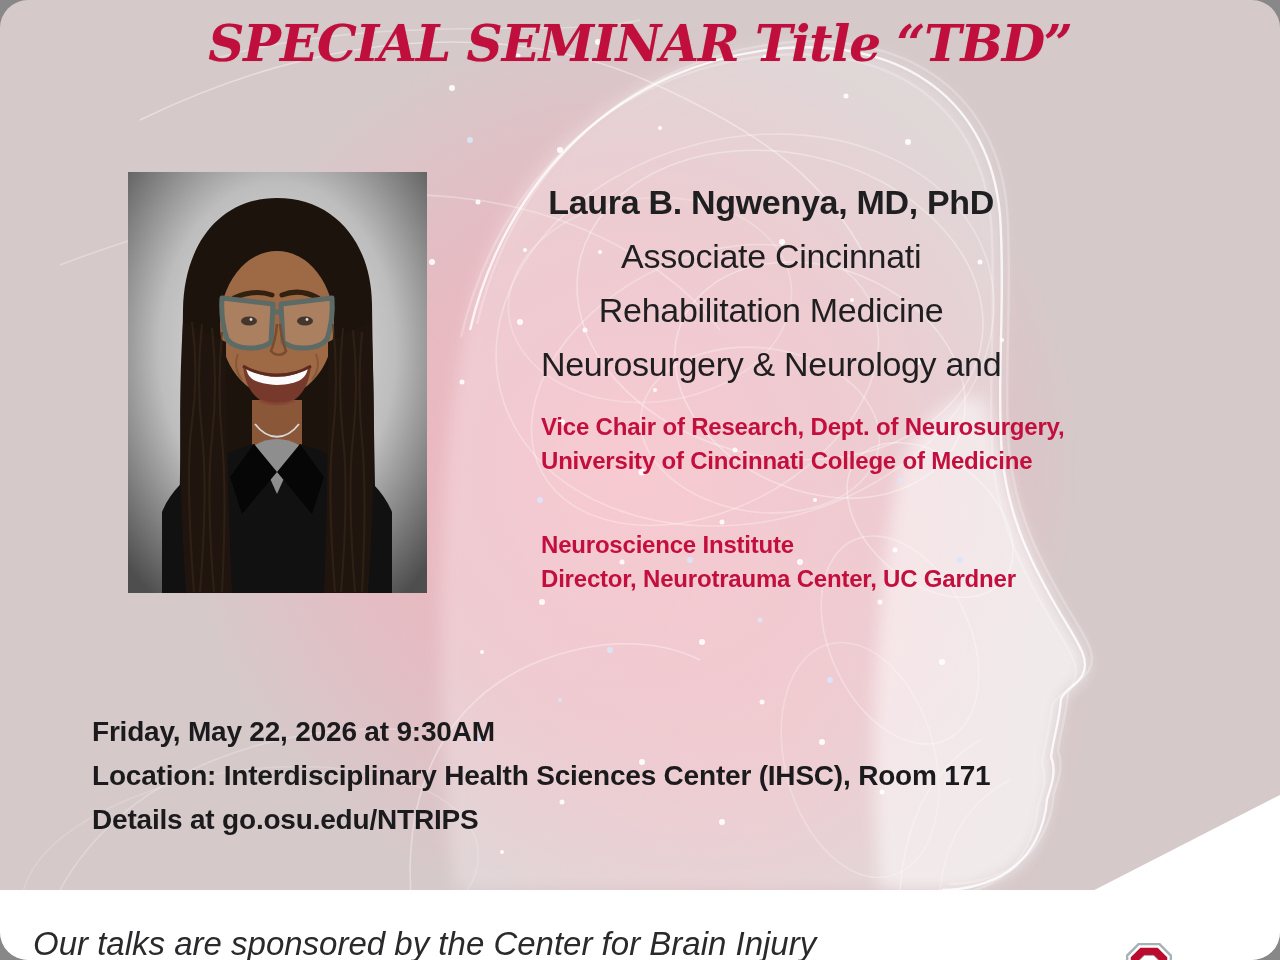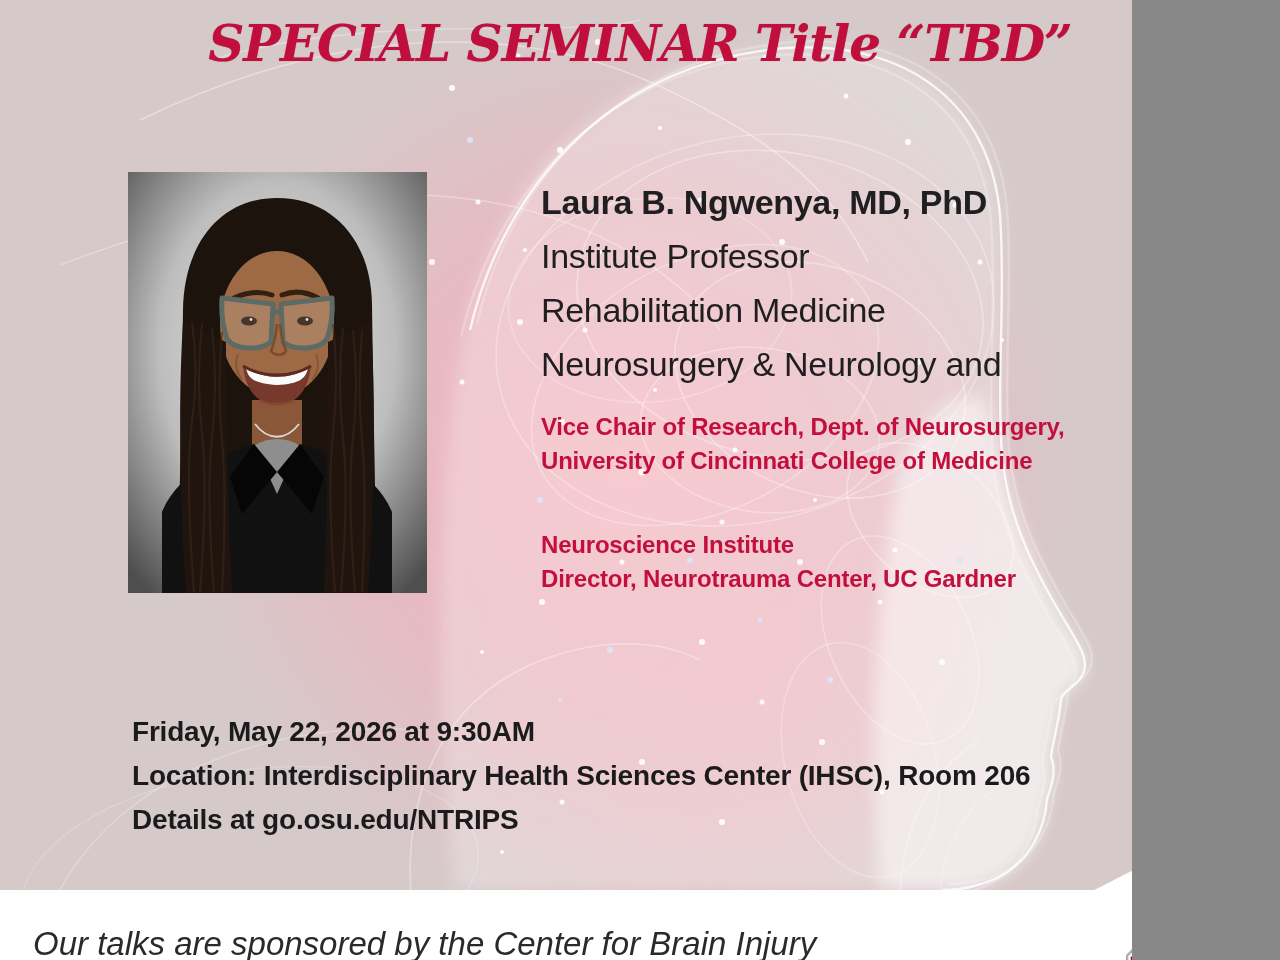--- a/index.html
+++ b/index.html
@@ -1,54 +1,54 @@
 <!DOCTYPE html>
 <html style="--background: #d6c9ca; --glow-pink: #f7b2bf; --title-red: #c00f3c; --text-red: #c30f3e; --text-dark: #1f1f21; --band-white: #ffffff; --osu-scarlet: #ba0c2f; --logo-silver: #a8b1b8;"><head>
 <meta charset="utf-8">
 <style>
   html,body { margin:0; padding:0; background:#888; }
   .page {
-    position:relative; width:1132px; height:960px; overflow:hidden;
+    position:relative; width:1280px; height:960px; overflow:hidden;
     background: var(--background, #d6c9ca);
     font-family:"Liberation Sans", sans-serif;
+    border-radius:28px;
   }
   .bg-art { position:absolute; left:0; top:0; width:1280px; height:960px; }
 
   .title {
     position:absolute; top:14px; left:0; width:1280px; text-align:center;
     font-family:"DejaVu Serif", serif; font-style:italic; font-weight:bold;
     font-size:50px; line-height:60px; letter-spacing:-1px;
     color: var(--title-red, #c00f3c);
     text-shadow: 0 0 1px rgba(120,10,40,.35);
   }
 
   .photo { position:absolute; left:128px; top:172px; width:299px; height:421px; }
 
   .speaker-block {
     position:absolute; left:541px; top:175px;
     font-size:34px; line-height:54px; color: var(--text-dark, #1f1f21);
     letter-spacing:-0.3px;
   }
-  .speaker-block .line { display:block; }
+  .speaker-block .line { display:block;text-align:center; }
   .speaker-name { font-weight:bold; }
 
   .affil {
     position:absolute; left:541px;
     font-weight:bold; font-size:24px; line-height:34px; letter-spacing:-0.2px;
     color: var(--text-red, #c30f3e);
   }
   .affil .line { display:block; }
   .affil-1 { top:410px; }
   .affil-2 { top:528px; }
 
   .event {
     position:absolute; left:92px; top:710px;
     font-weight:bold; font-size:28px; line-height:44px; letter-spacing:-0.2px;
     color:#1b1b1d;
-    margin-left:40px;
   }
   .event .line { display:block; }
 
   .footer-band {
     position:absolute; left:0; top:795px; width:1280px; height:165px;
     background: var(--band-white, #ffffff);
     clip-path: polygon(0 57.6%, 85.5% 57.6%, 100% 0, 100% 100%, 0 100%);
   }
   .footer-text {
     position:absolute; left:33px; top:892px; width:1120px;
@@ -233,37 +233,37 @@
         <path d="M 94 160 q -5 55 0 108 t 0 152"></path>
       <path d="M 205 152 q 6 55 0 110 t 2 158"></path>
         <path d="M 215 156 q -6 55 0 110 t -2 154"></path>
       <path d="M 225 158 q 6 55 0 108 t 2 154"></path>
         <path d="M 234 160 q -5 55 0 108 t 0 152"></path>
     </g>
   </svg>
 
   <div class="speaker-block">
     <span class="line speaker-name">Laura B. Ngwenya, MD, PhD</span>
-    <span class="line">Institute Professor</span>
+    <span class="line">Associate Cincinnati</span>
     <span class="line">Rehabilitation Medicine</span>
     <span class="line">Neurosurgery &amp; Neurology and</span>
   </div>
 
   <div class="affil affil-1">
     <span class="line">Vice Chair of Research, Dept. of Neurosurgery,</span>
     <span class="line">University of Cincinnati College of Medicine</span>
   </div>
   <div class="affil affil-2">
     <span class="line">Neuroscience Institute</span>
     <span class="line">Director, Neurotrauma Center, UC Gardner</span>
   </div>
 
   <div class="event">
     <span class="line">Friday, May 22, 2026 at 9:30AM</span>
-    <span class="line">Location: Interdisciplinary Health Sciences Center (IHSC), Room 206</span>
+    <span class="line">Location: Interdisciplinary Health Sciences Center (IHSC), Room 171</span>
     <span class="line">Details at go.osu.edu/NTRIPS</span>
   </div>
 
   <div class="footer-band"></div>
   <div class="footer-text">
     <span class="line">Our talks are sponsored by the Center for Brain Injury</span>
     <span class="line">Recovery &amp; Discoveryand the Center for Brain &amp; Spinal Cord</span>
   </div>
 
   <svg class="block-o" viewBox="0 0 100 100" aria-hidden="true">

